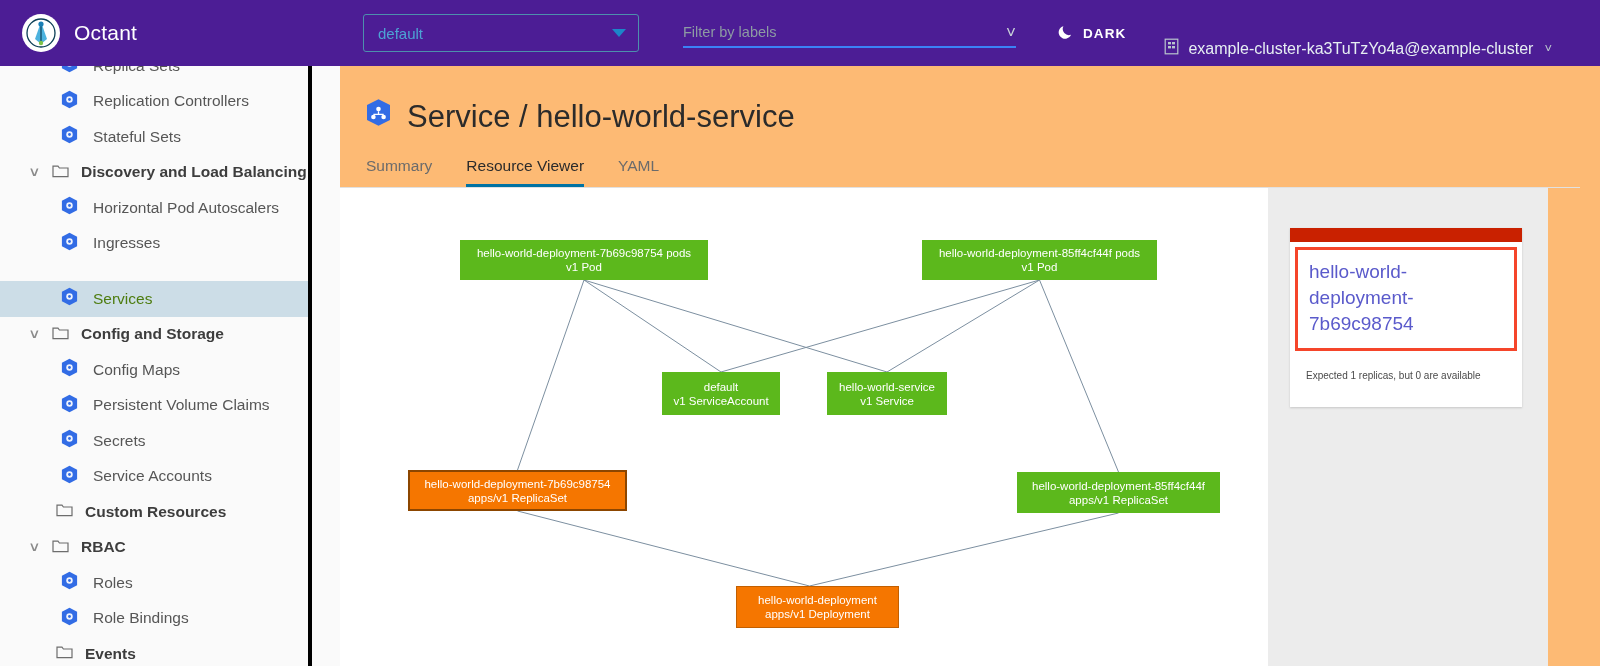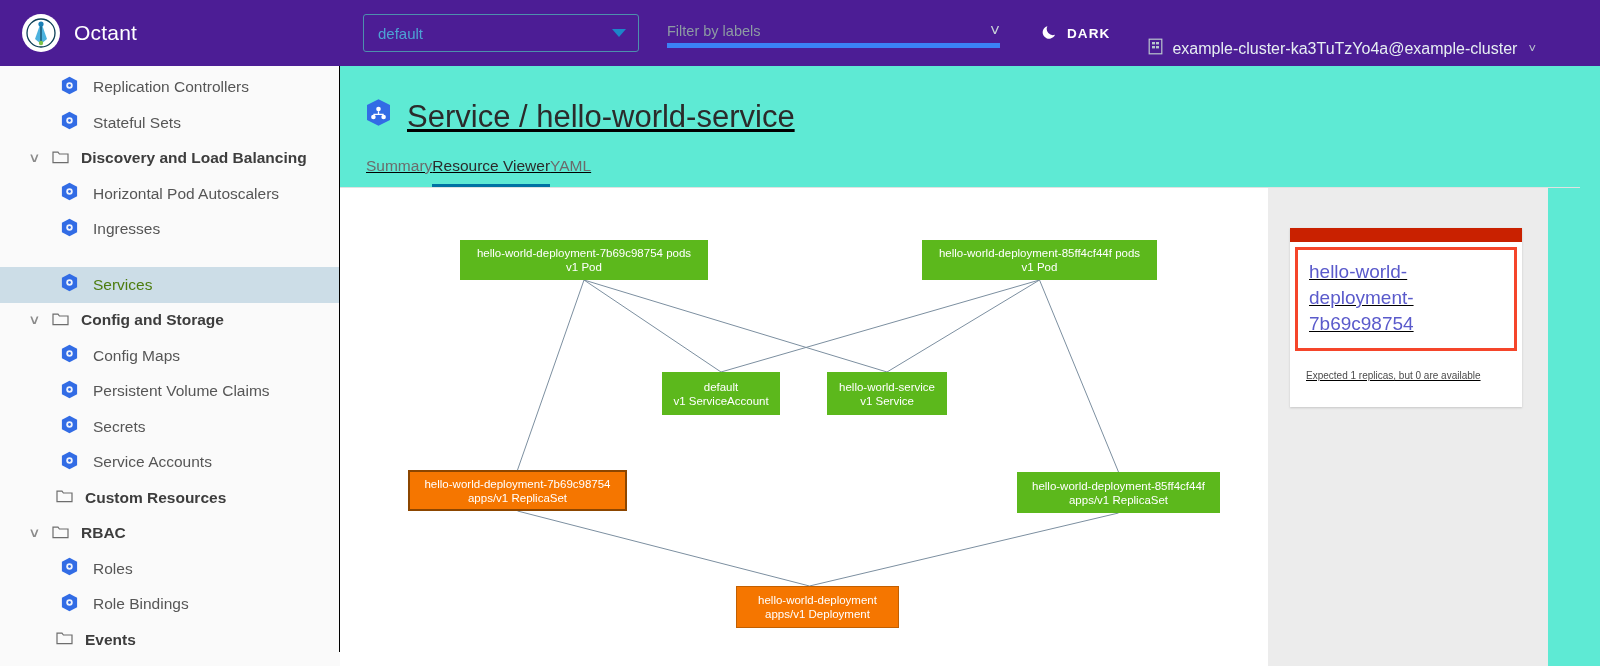--- a/index.html
+++ b/index.html
@@ -36,42 +36,42 @@
     padding: 0 12px 0 14px;
     color: #4da3d4; font-size: 15px;
     margin-left: 23px;
   }
   .caret-down {
     width: 0; height: 0;
     border-left: 7px solid transparent; border-right: 7px solid transparent;
     border-top: 8px solid #1c85c9;
   }
   .label-filter {
-    width: 333px; margin-left: 28px; position: relative;
-    border-bottom: 5px solid #3b82f6;
+    width: 333px; margin-left: 44px; position: relative;
+    border-bottom: 2px solid #3b82f6;
     height: 30px; display: flex; align-items: center; justify-content: space-between;
     color: #8d9ba3; font-size: 14.5px; gap: 35px;
   }
   .chev { color: #c9d3d8; font-size: 17px; line-height: 1; }
   .dark-toggle {
     margin-left: 42px; display: flex; align-items: center; gap: 8px;
     color: #ffffff; font-size: 13.5px; font-weight: bold; letter-spacing: 1.1px;
   }
   .cluster-box {
     margin-left: 38px; display: flex; align-items: center; gap: 9px;
     color: #e6eef2; font-size: 16px; margin-top: 31px;
   }
   .cluster-caret { font-size: 13px; color: #b9c6cd; margin-left: 2px; }
 
   
   .sidebar {
-    position: absolute; top: 52px; left: 0;
-    width: 340px; height: 600px;
+    position: absolute; top: 66px; left: 0;
+    width: 312px; height: 600px;
     background: #fafafa;
-    border-right: 1px solid #000000;
+    border-right: 4px solid #000000;
     overflow: hidden;
   }
   .nav-item {
     display: flex; align-items: center;
     height: 35.5px; padding-left: 60px;
     font-size: 15.5px; color: #565656;
     white-space: nowrap;
   }
   .nav-item.partial { margin-top: -18px; }
   .nav-item.selected { background: #ccdde7; color: #4d7c0f; margin-top: 20px; }
@@ -85,31 +85,30 @@
   .nav-group.no-toggle { padding-left: 56px; }
   .grp-caret {
     width: 22px; flex: 0 0 auto; color: #8a8a8a; font-size: 15px;
   }
   .folder { margin-right: 12px; flex: 0 0 auto; }
 
   
   .main {
     position: absolute; top: 66px; left: 340px;
     width: 1260px; height: 600px;
-    background: #5eead4;
+    background: #fdba74;
     overflow: hidden;
-    text-decoration: underline;
   }
   .page-title {
     display: flex; align-items: center; gap: 14px;
     padding: 32px 0 0 24px;
     font-size: 31px; color: #2b2b2b; font-weight: normal;
   }
   .tabs {
-    display: flex; 
+    display: flex; gap: 34px;
     padding: 22px 0 0 26px;
     border-bottom: 1px solid #e1e1e1;
     margin-right: 20px;
     align-items: flex-end;
   }
   .tab {
     font-size: 15.5px; color: #6b6b6b;
     padding-bottom: 9px; border-bottom: 3px solid transparent;
   }
   .tab.active { color: #2b2b2b; border-bottom-color: #0072a3; }

